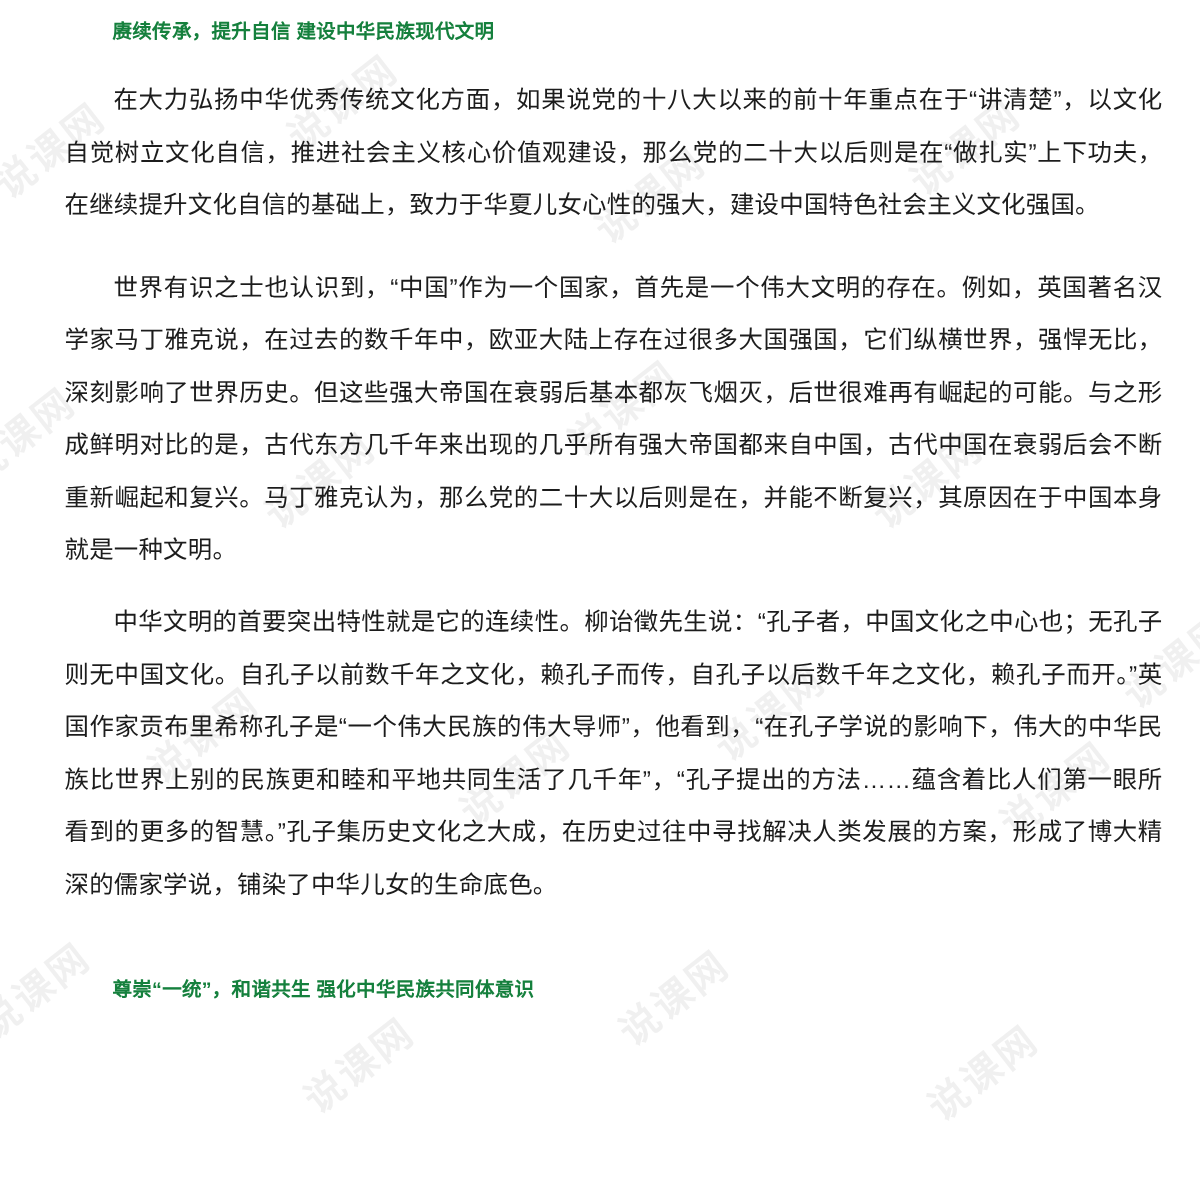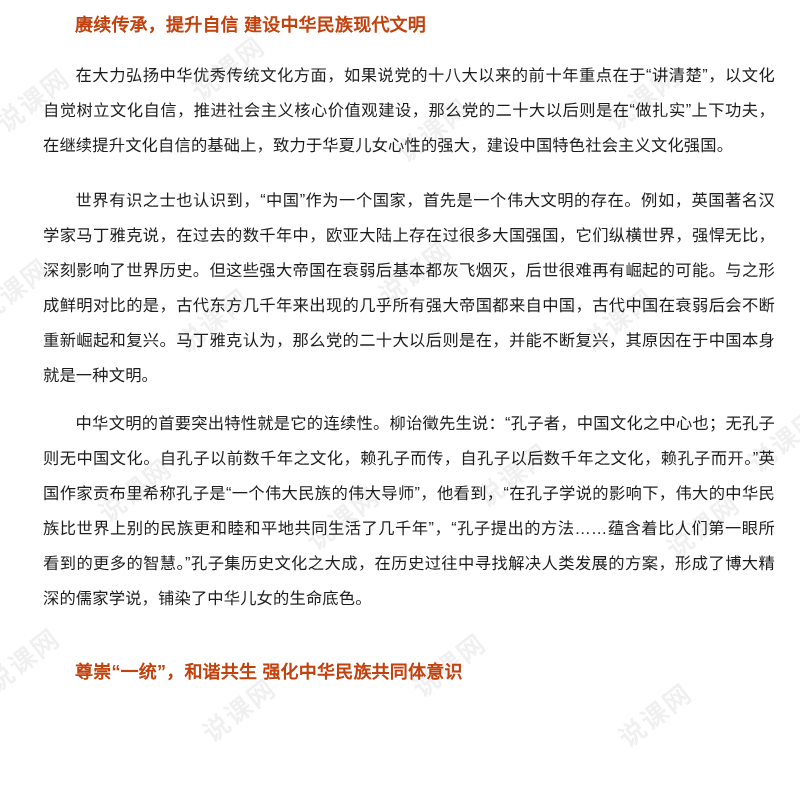--- a/index.html
+++ b/index.html
@@ -43,28 +43,28 @@
   #document-page {
     position: relative;
     z-index: 1;
     box-sizing: border-box;
     width: 800px;
     height: 800px;
     padding: 0 25px 0 43px;
   }
 
   .doc-heading {
-    font-size: 18px;
+    font-size: 13px;
     font-weight: 700;
     line-height: 1.6;
     letter-spacing: 0.2px;
     margin: 0;
     padding: 0;
     text-indent: 32px;
-    color: #c2410c;
+    color: #15803d;
   }
   #heading-one { padding-top: 11px; }
   #heading-two { padding-top: 22px; }
 
   .doc-paragraph {
     font-size: 16.3px;
     line-height: 35px;
     letter-spacing: 0.15px;
     margin: 0;
     text-indent: 2em;

